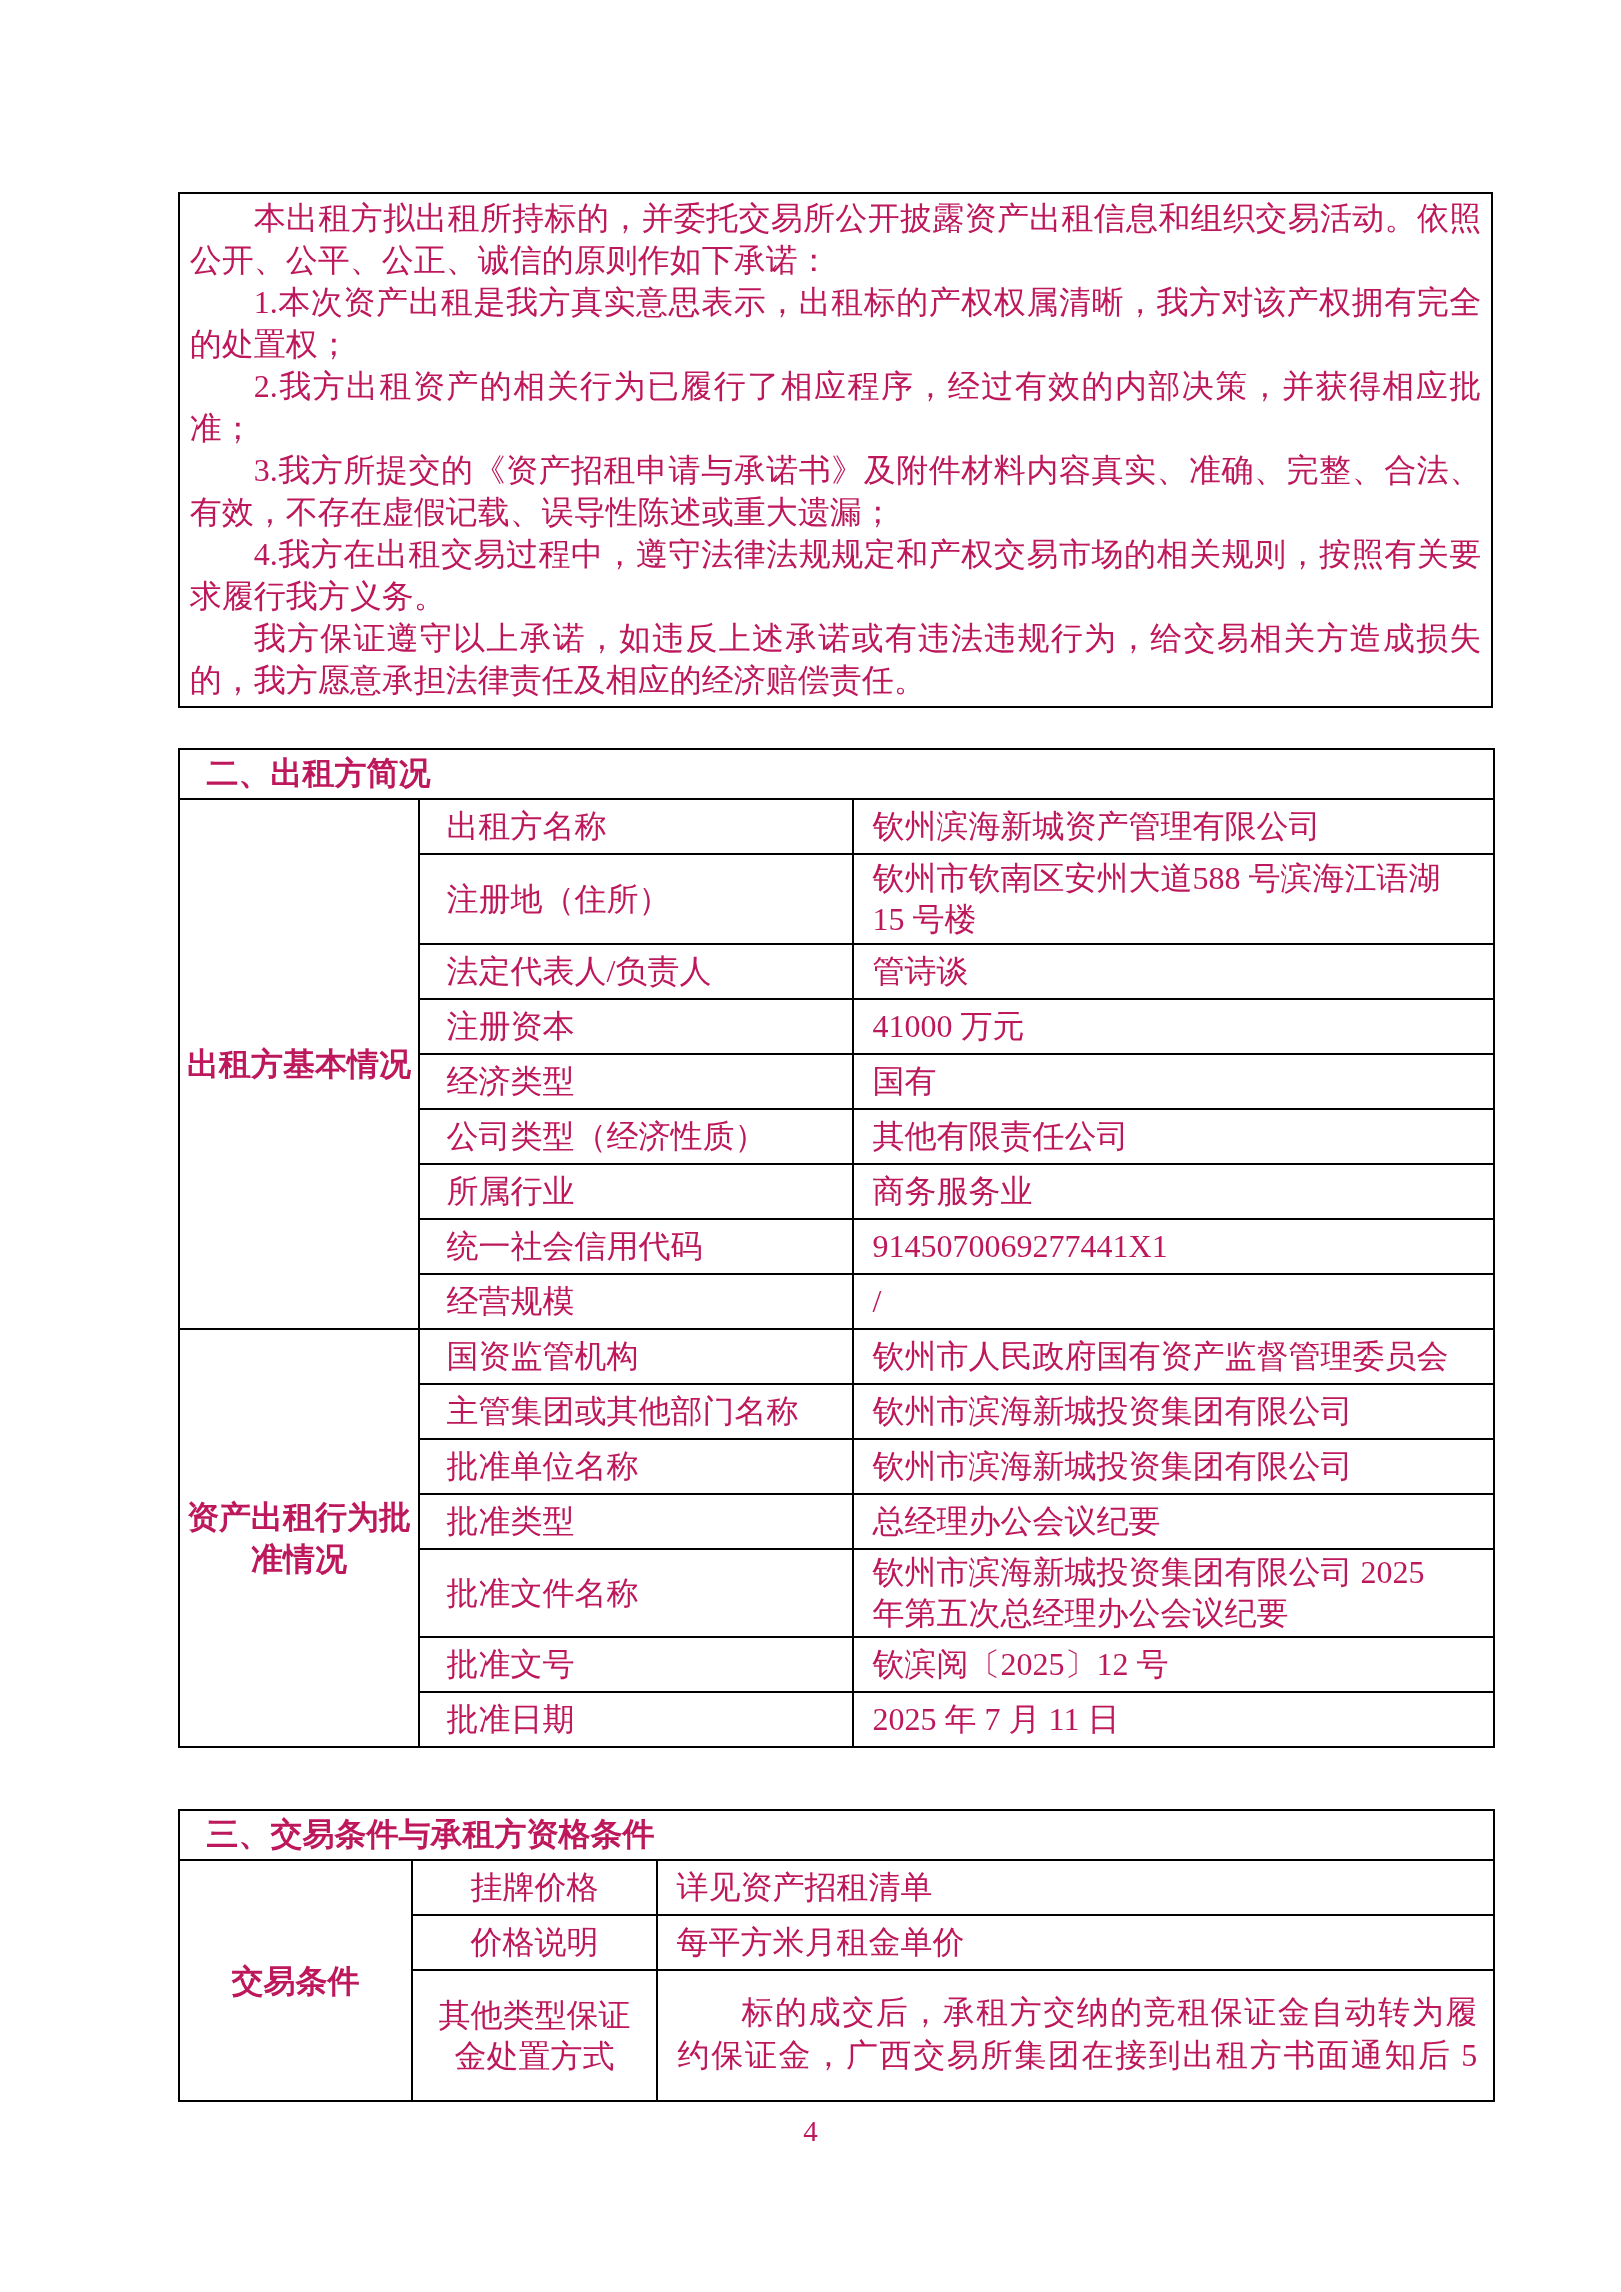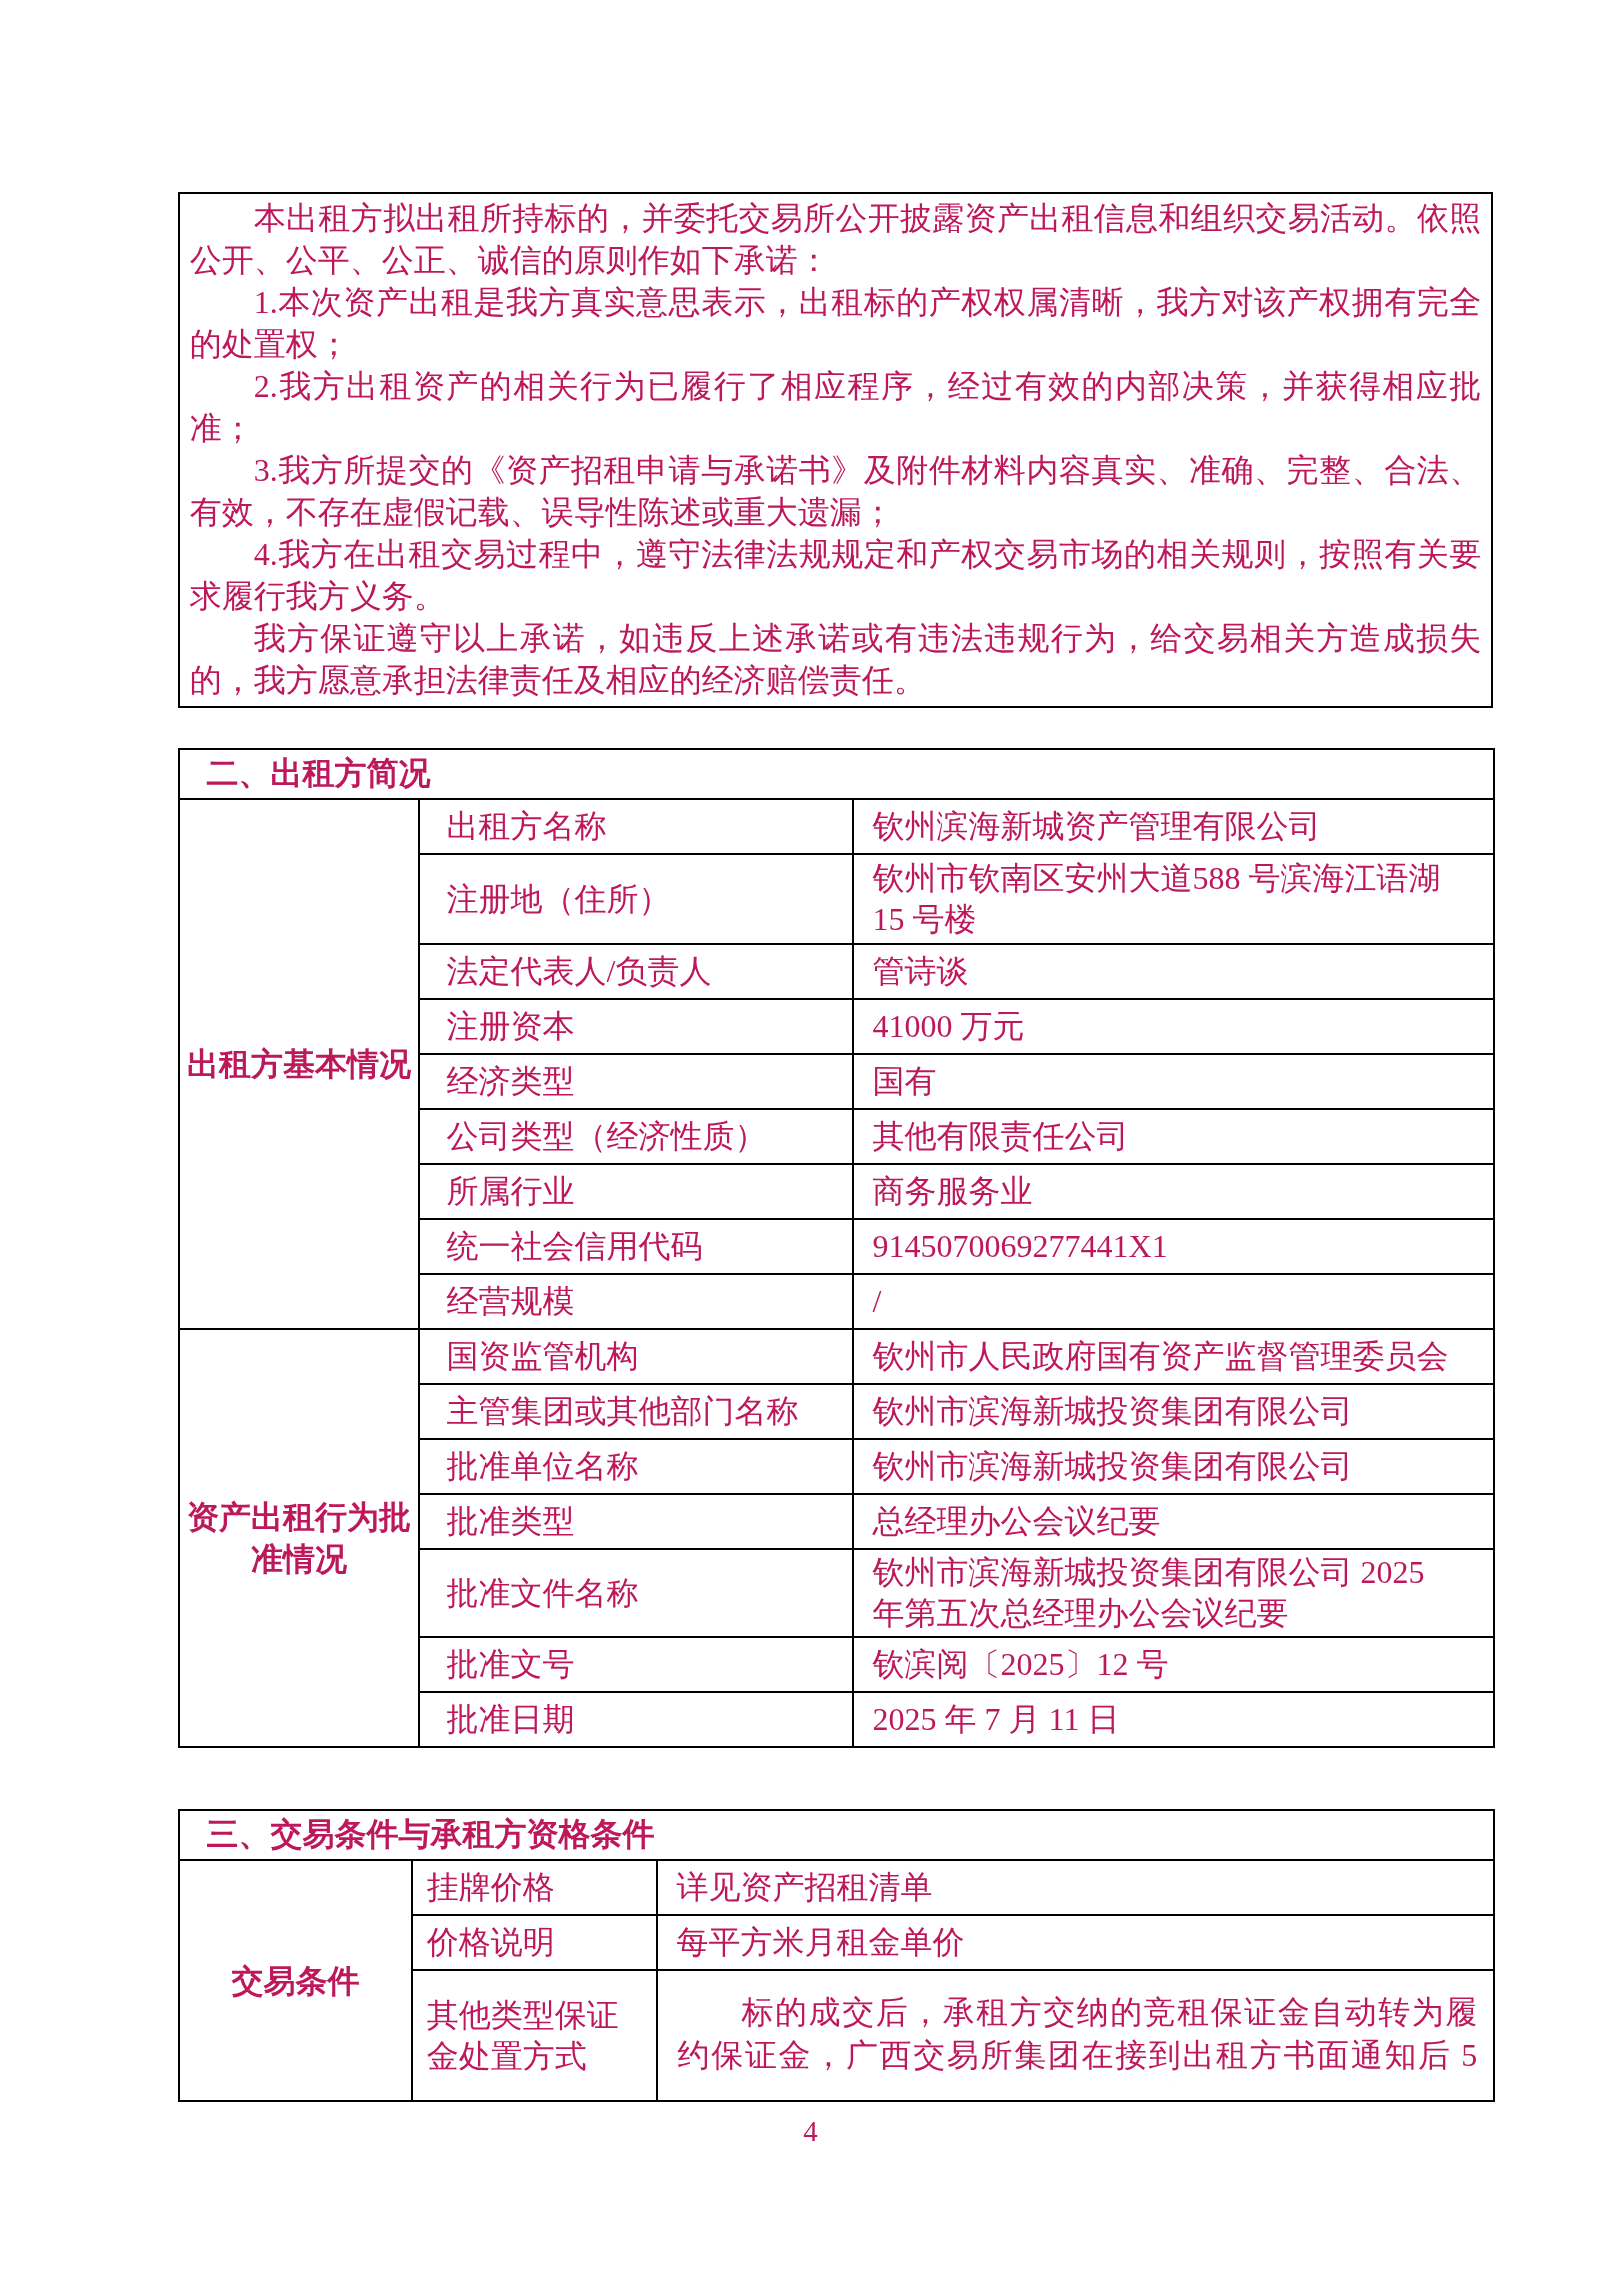--- a/index.html
+++ b/index.html
@@ -50,21 +50,21 @@
     font-weight:bold;
     text-align:center;
     padding:0 5.9px;
     line-height:42px;
   }
   td.lbl{
     font-weight:normal;
     padding-left:26.5px;
     line-height:41px;
   }
-  .s3 td.lbl{padding-left:0;padding:0 13.7px;}
+  .s3 td.lbl{padding-left:0;text-align:center;padding:0 13.7px;}
   td.val{
     padding-left:18.6px;
     padding-right:32px;
     line-height:41px;
   }
   tr.rs{height:55px;}
   tr.rd{height:90px;}
   tr.rf{height:88px;}
   tr.rt{height:131px;}
   td.valpara{vertical-align:top;padding:0;}

